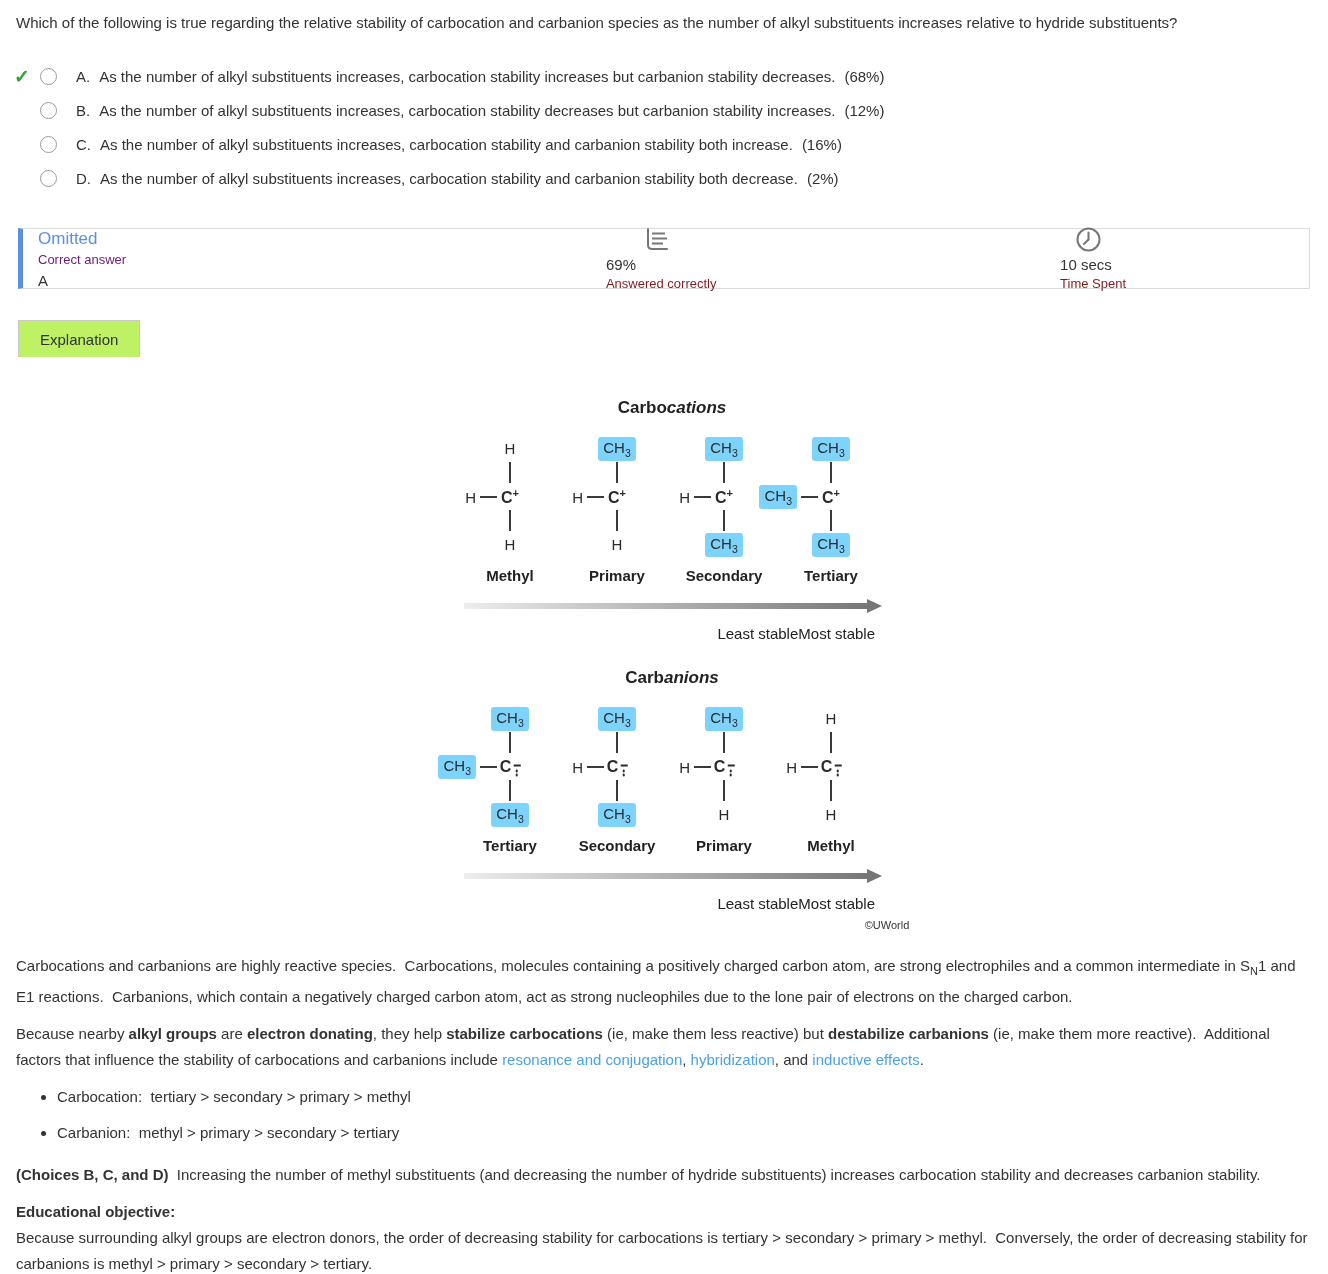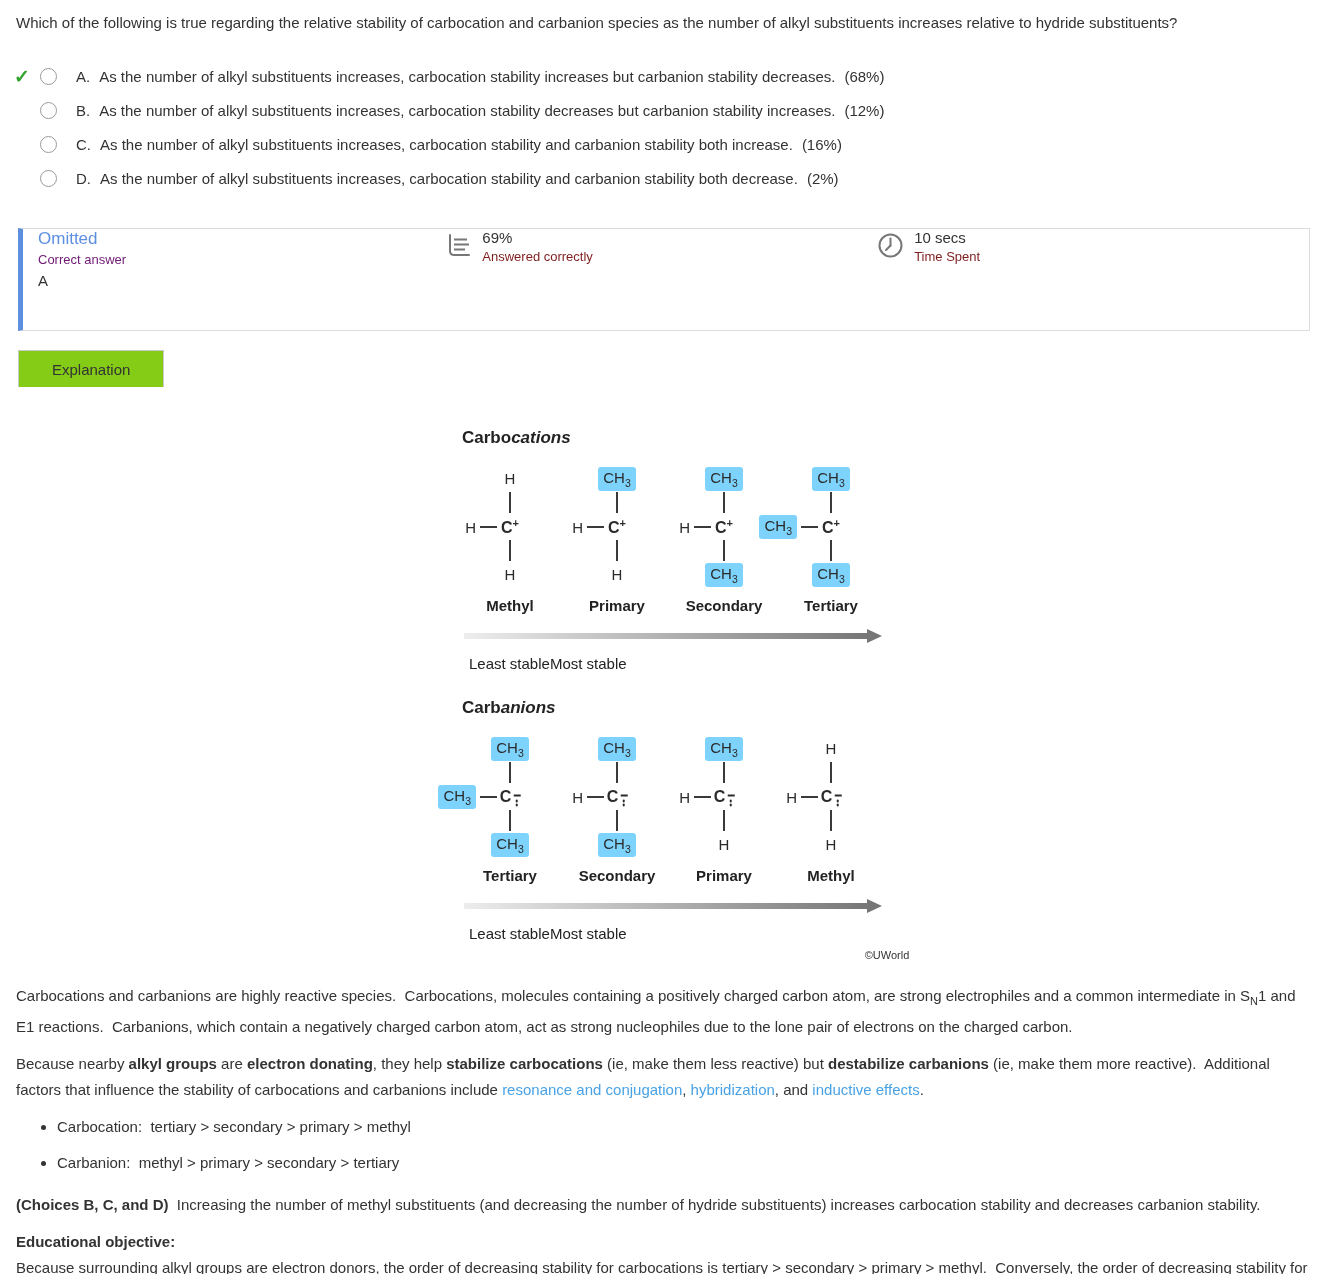--- a/index.html
+++ b/index.html
@@ -24,45 +24,45 @@
   .radio {
     flex: none; width: 17px; height: 17px; border: 1px solid #9a9a9a;
     border-radius: 50%; background: #fff; margin-right: 19px;
   }
   .opt-letter { margin-right: 9px; }
   .opt-text { white-space: pre-wrap; }
   .opt-pct { margin-left: 9px; }
 
   
   .result-box {
-    margin: 33px 18px 0; height: 103px;
+    margin: 33px 18px 12px; height: 61px;
     border: 1px solid #dcdcdc; border-left: 5px solid #5d8fe0;
-    display: flex; align-items: flex-start; background: #fff;
+    display: flex; align-items: center; background: #fff;
   }
   .rb-left { margin-left: 15px; width: 415px; }
   .rb-status { color: #5d8fe0; font-size: 17px; line-height: 20px; }
   .rb-ca-label { color: #701a75; font-size: 13px; margin-top: 3px; }
   .rb-ca { color: #333; font-size: 15px; margin-top: 5px; }
-  .rb-group { display: flex; align-items: center; width: 440px; }
+  .rb-group { display: flex; align-items: center; width: 440px; flex-direction: column; }
   .rb-icon { flex: none; margin-right: 10px; }
   .rb-main { font-size: 15px; line-height: 18px; }
   .rb-sub { font-size: 13px; color: #7f1d1d; margin-top: 2px; }
 
   
   .tab {
     display: inline-block; margin: 19px 0 0 18px;
     border: 1px solid #c9c9c9; border-bottom: none;
-    padding: 10px 33px 9px; font-size: 15px; color: #333; background: #84cc16;
+    padding: 10px 21px 9px; font-size: 15px; color: #333; background: #bef264;
     cursor: default;
   }
 
   
   .figure { width: 420px; margin: 41px 0 0 462px; }
   .fig-section2 { margin-top: 26px; }
-  .fig-title { text-align: left; font-weight: bold; font-size: 17px; color: #222; }
+  .fig-title { text-align: center; font-weight: bold; font-size: 17px; color: #222; }
   .fig-title .it { font-style: italic; }
   .structs { display: flex; gap: 11px; margin-top: 17px; }
   .struct { width: 96px; display: flex; flex-direction: column; align-items: center; }
   .atom { height: 27px; display: flex; align-items: center; font-size: 15px; color: #2b2b2b; }
   .hl { background: #7dd3fc; border-radius: 3px; padding: 2px 5px; }
   sub { font-size: 10.5px; }
   .vbond { width: 1.5px; height: 21px; background: #3a3a3a; }
   .crow { position: relative; height: 27px; width: 100%; }
   .c-atom {
     position: absolute; left: 50%; top: 50%; transform: translate(-50%,-50%);
@@ -77,21 +77,21 @@
   .struct-label { font-weight: bold; font-size: 15px; margin-top: 9px; color: #222; }
   .arrow { margin-top: 15px; position: relative; height: 14px; }
   .arrow-shaft {
     position: absolute; left: 2px; right: 13px; top: 4px; height: 6px;
     background: linear-gradient(to right, #ededed, #767676);
   }
   .arrow-head {
     position: absolute; right: 0; top: 0; width: 0; height: 0;
     border-left: 15px solid #767676; border-top: 7px solid transparent; border-bottom: 7px solid transparent;
   }
-  .stable-row { display: flex; justify-content: flex-start; margin-top: 12px; padding: 0 7px; font-size: 15px; color: #222; }
+  .stable-row { display: flex; justify-content: flex-end; margin-top: 12px; padding: 0 7px; font-size: 15px; color: #222; }
   .credit { margin: 7px 0 0 446px; font-size: 11px; color: #333; text-align: center; }
 
   
   .content { margin: 22px 16px 0; line-height: 26px; }
   .content p { margin: 0 0 11px; white-space: pre-wrap; }
   .content .b { font-weight: bold; }
   .content .link { color: #49a2e5; cursor: pointer; }
   .content sub { font-size: 11px; }
   .content ul { margin: 9px 0 16px; padding-left: 41px; }
   .content li { margin-bottom: 10px; white-space: pre-wrap; }

